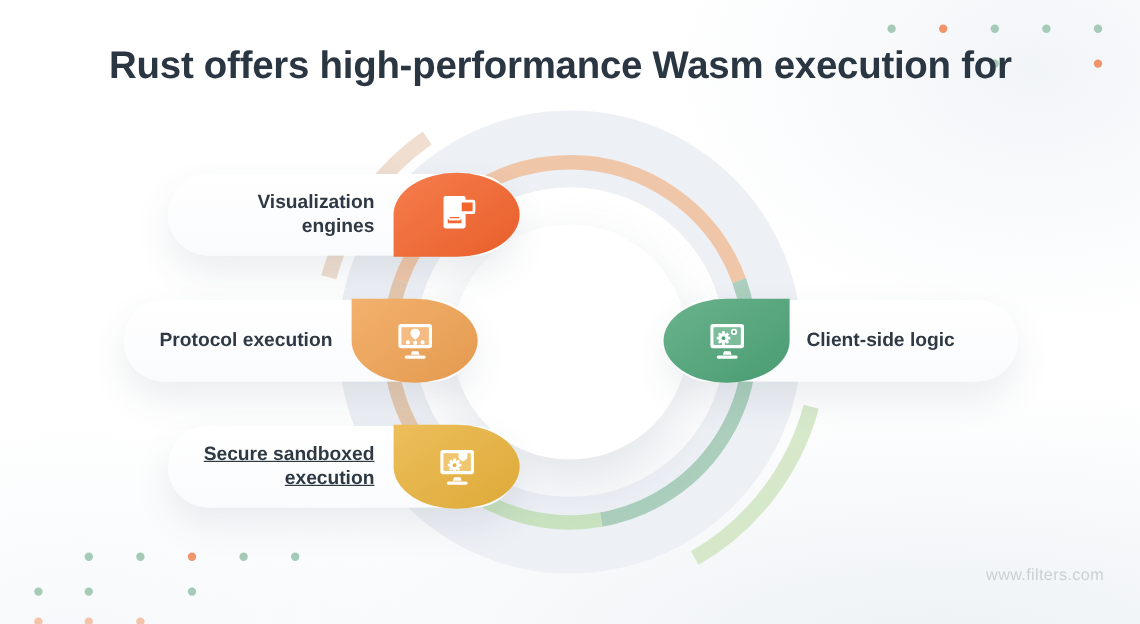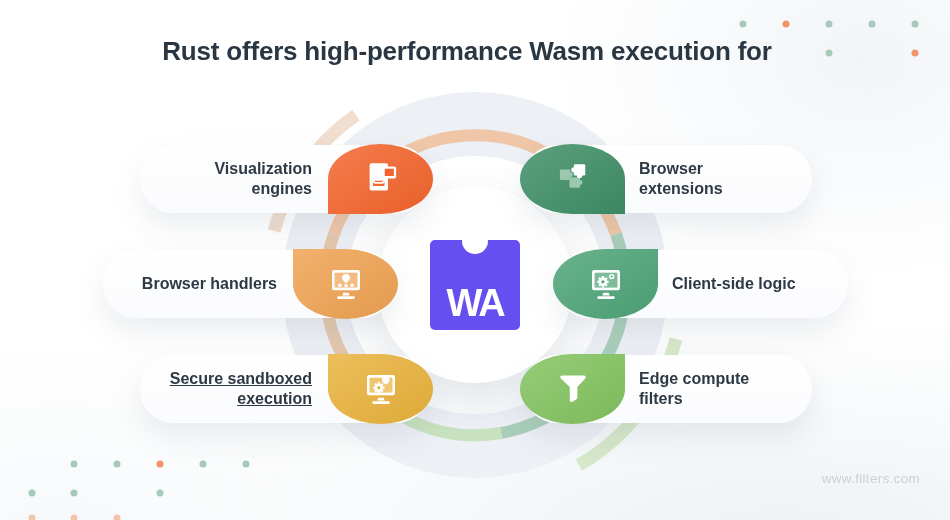--- a/index.html
+++ b/index.html
@@ -13,21 +13,21 @@
     background:radial-gradient(ellipse at 65% 35%, #F2F5F8 0%, rgba(242,245,248,0) 70%);}
   .wash-b{left:0;bottom:0;width:950px;height:230px;
     background:radial-gradient(ellipse at 82% 105%, #EEF2F5 0%, rgba(238,242,245,0) 62%);}
   .wash-bl{left:-60px;bottom:-80px;width:420px;height:260px;
     background:radial-gradient(ellipse at 30% 80%, #F5F8FA 0%, rgba(245,248,250,0) 70%);}
 
   .decor-svg{position:absolute;left:0;top:0;z-index:1;}
 
   .title{
     position:absolute;left:0;top:36px;width:934px;text-align:center;z-index:4;
-    font-size:26px;font-weight:700;letter-spacing:-.2px;color:#2A3642;
+    font-size:32px;font-weight:700;letter-spacing:-.2px;color:#2A3642;
   }
 
   
   .center-circle{
     position:absolute;left:377px;top:187px;width:196px;height:196px;border-radius:50%;
     background:#ffffff;box-shadow:0 18px 44px rgba(90,105,125,.16);z-index:2;
   }
   .wa{
     position:absolute;left:430px;top:240px;width:90px;height:90px;border-radius:5px;
     background:#654FF0;z-index:3;
@@ -125,42 +125,38 @@
     <path d="M676,339 A208,208 0 0 1 579,465" fill="none" stroke="#CBE2B9" stroke-width="13" opacity=".75"></path>
     <path d="M334,234 A150,150 0 0 1 616,234" fill="none" stroke="#EFC6A8" stroke-width="12"></path>
     <path d="M345,360 A150,150 0 0 1 334,234" fill="none" stroke="#E4C8AF" stroke-width="12"></path>
     <path d="M616,234 A150,150 0 0 1 501,433" fill="none" stroke="#ABCFBC" stroke-width="12"></path>
     <path d="M501,433 A150,150 0 0 1 345,360" fill="none" stroke="#C9E2C0" stroke-width="12"></path>
   </svg>
 
   <div class="title" style="color: rgb(42, 54, 66);">Rust offers high-performance Wasm execution for</div>
 
   <div class="center-circle"></div>
-  <div class="wa" style="background: rgb(101, 79, 240);">
-    <div class="wa-notch"></div>
-    <div class="wa-text">WA</div>
-  </div>
 
   <div class="pill p-vis side-left" style="--blob: #F4642C;">
     <div class="pill-label">
         <span>Visualization engines</span>
       </div>
     <div class="blob blob-r sh-bl">
       <svg viewBox="0 0 48 48">
         <rect x="11" y="6" width="21" height="31" rx="2" fill="#fff"></rect>
         <rect x="27" y="11" width="13" height="11" rx="1" fill="var(--blob)" stroke="#fff" stroke-width="2.6"></rect>
         <path d="M15 26 h13 v6 h-13 z" fill="var(--blob)"></path>
         <path d="M14 25 l3 3.4 h9 l3 -3.4" stroke="#fff" stroke-width="2.2" fill="none"></path>
       </svg>
     </div>
   </div>
 
   <div class="pill p-proto side-left" style="--blob: #F0A252;">
     <div class="pill-label">
-        <span>Browser handlers</span>
+        <span>Protocol execution</span>
       </div>
     <div class="blob blob-r sh-tl">
       <svg viewBox="0 0 48 48">
         <rect x="8" y="8" width="32" height="23" rx="2.5" fill="#fff"></rect>
         <rect x="11" y="11" width="26" height="17" rx="1" fill="var(--blob)"></rect>
         <rect x="11" y="11" width="26" height="17" rx="1" fill="#fff" opacity=".28"></rect>
         <path d="M24 12.5 c-2.9 0 -4.6 2 -4.6 4.3 c0 2.9 4.6 6.2 4.6 6.2 s4.6 -3.3 4.6 -6.2 c0 -2.3 -1.7 -4.3 -4.6 -4.3 z" fill="#fff"></path>
         <circle cx="17" cy="25.5" r="2" fill="#fff"></circle>
           <circle cx="24" cy="26" r="2" fill="#fff"></circle>
           <circle cx="31" cy="25.5" r="2" fill="#fff"></circle>
@@ -187,40 +183,20 @@
         </g>
         <circle cx="21.5" cy="22.5" r="4.6" fill="#fff"></circle>
         <circle cx="21.5" cy="22.5" r="1.8" fill="var(--blob)"></circle>
         <path d="M29.5 9.5 l4.2 1.6 v3.6 c0 2.6 -4.2 4.2 -4.2 4.2 s-4.2 -1.6 -4.2 -4.2 v-3.6 z" fill="#fff"></path>
         <path d="M21 34 h6 l1.2 3.2 h-8.4 z" fill="#fff"></path>
         <rect x="14" y="38" width="20" height="3" rx="1.5" fill="#fff"></rect>
       </svg>
     </div>
   </div>
 
-  <div class="pill p-ext side-right" style="--blob: #3E8E66; --blob2: #9CC7B0;">
-    <div class="pill-label">
-        <span>Browser extensions</span>
-      </div>
-    <div class="blob blob-l sh-br">
-      <svg viewBox="0 0 48 48">
-        <g fill="var(--blob2,#9CC7B0)">
-          <rect x="9" y="13" width="12" height="12" rx="1.5"></rect>
-            <circle cx="21" cy="19" r="2.8"></circle>
-          <rect x="20" y="22" width="12" height="12" rx="1.5"></rect>
-            <circle cx="32" cy="28" r="2.8"></circle>
-        </g>
-        <g fill="#fff">
-          <rect x="25" y="7" width="13" height="13" rx="1.5"></rect>
-          <circle cx="25" cy="13.5" r="3"></circle>
-            <circle cx="31.5" cy="20" r="3"></circle>
-        </g>
-      </svg>
-    </div>
-  </div>
 
   <div class="pill p-cli side-right" style="--blob: #4DA477;">
     <div class="pill-label">
         <span>Client-side logic</span>
       </div>
     <div class="blob blob-l sh-tr">
       <svg viewBox="0 0 48 48">
         <rect x="8" y="8" width="32" height="23" rx="2.5" fill="#fff"></rect>
         <rect x="11" y="11" width="26" height="17" rx="1" fill="var(--blob)"></rect>
         <rect x="11" y="11" width="26" height="17" rx="1" fill="#fff" opacity=".28"></rect>
@@ -233,26 +209,16 @@
         <circle cx="20.5" cy="21.5" r="4.8" fill="#fff"></circle>
         <circle cx="20.5" cy="21.5" r="1.8" fill="var(--blob)"></circle>
         <circle cx="30.5" cy="15.5" r="3" fill="#fff"></circle>
         <circle cx="30.5" cy="15.5" r="1.2" fill="var(--blob)"></circle>
         <path d="M21 34 h6 l1.2 3.2 h-8.4 z" fill="#fff"></path>
         <rect x="14" y="38" width="20" height="3" rx="1.5" fill="#fff"></rect>
       </svg>
     </div>
   </div>
 
-  <div class="pill p-edge side-right" style="--blob: #82C35F;">
-    <div class="pill-label">
-        <span>Edge compute filters</span>
-      </div>
-    <div class="blob blob-l sh-tr">
-      <svg viewBox="0 0 48 48">
-        <path d="M11.5 8.5 h25 c1.8 0 2.7 2.1 1.4 3.4 L29 21.8 v12 c0 .8 -.4 1.5 -1.1 1.9 l-4.6 2.9 c-1.3 .8 -3 -.1 -3 -1.7 V21.8 L10.1 11.9 C8.8 10.6 9.7 8.5 11.5 8.5 z" fill="#fff"></path>
-      </svg>
-    </div>
-  </div>
 
   <div class="site-url">www.filters.com</div>
 
 </div>
 
 </body></html>

